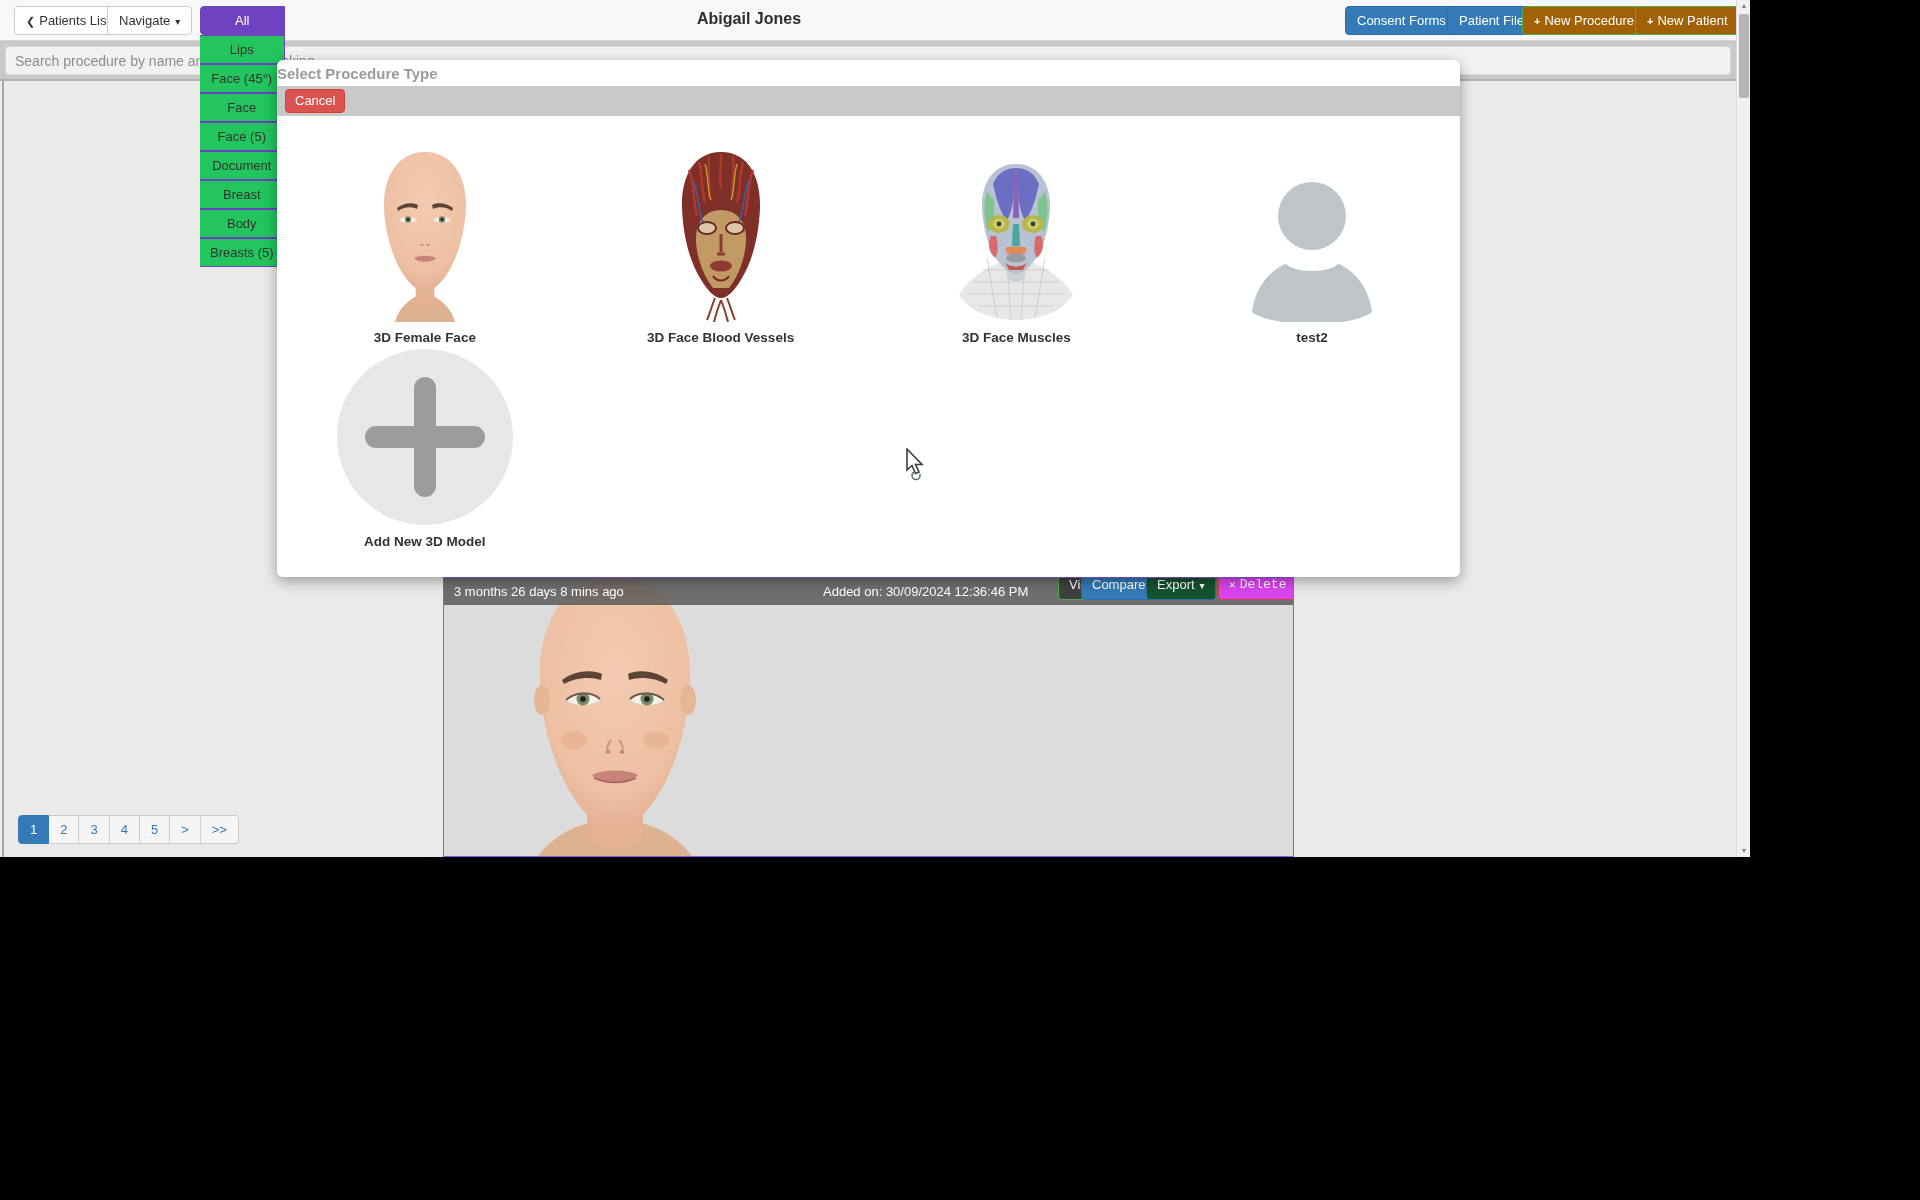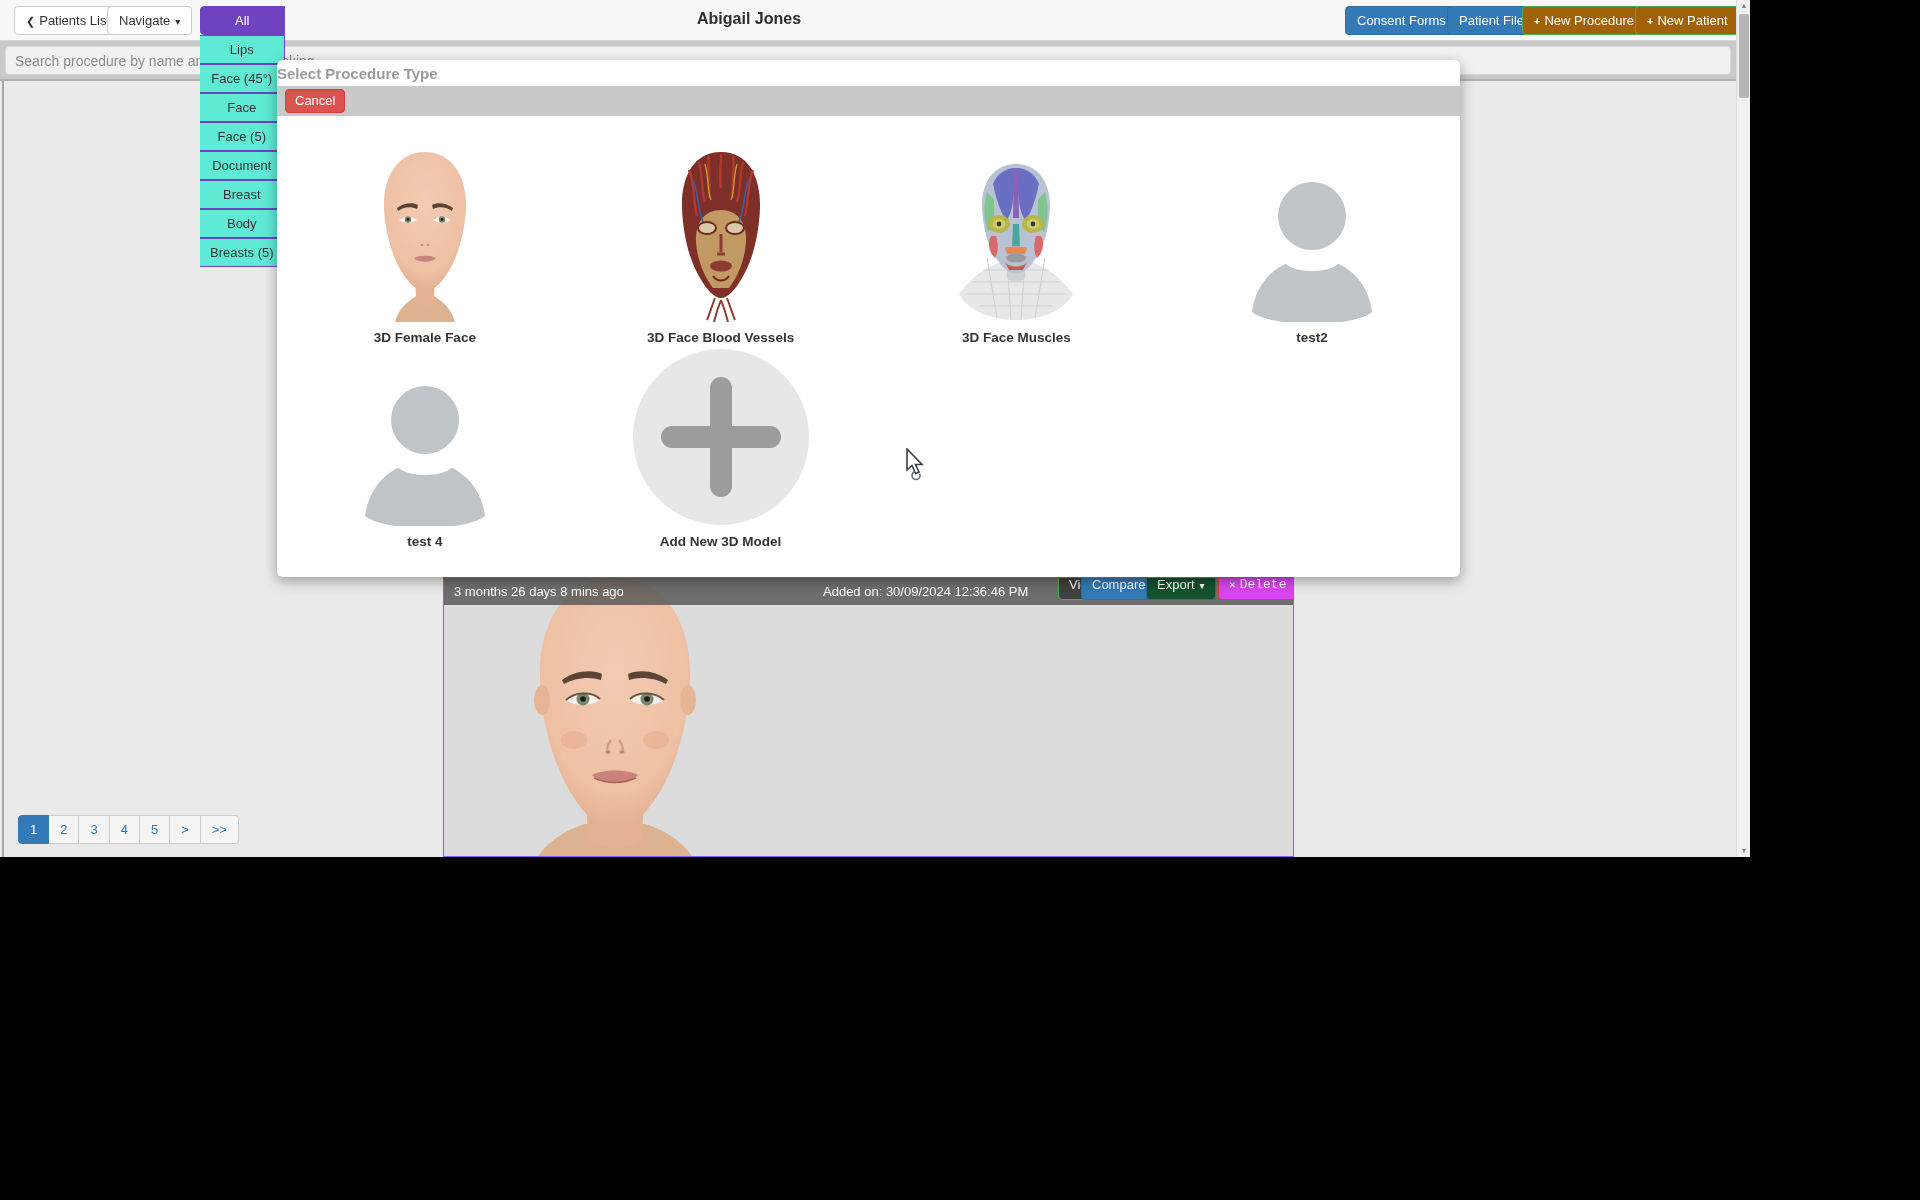--- a/index.html
+++ b/index.html
@@ -9,21 +9,21 @@
   
   .navbar { position:absolute; left:0; top:0; width:1736px; height:41px; background:#f8f8f8; border-bottom:1px solid #d5d5d5; z-index:3; }
   .btn { position:absolute; top:6px; height:29px; border-radius:4px; font-size:13px; line-height:27px; padding:0 11px; cursor:pointer; border:1px solid #ccc; background:#fff; color:#333; white-space:nowrap; }
   .btn .ic { font-size:11px; margin-right:4px; }
   .btn.blue  { background:#337ab7; border-color:#2e6da4; color:#fff; }
   .btn.green { background:#a16207; border-color:#4cae4c; color:#fff;text-align:center; }
   .btn.red   { background:#d9534f; border-color:#d43f3a; color:#fff; }
   .caret { font-size:10px; margin-left:5px; }
 
   .tabgroup { position:absolute; left:200px; top:6px; height:29px; display:flex;flex-direction:column; }
-  .tab { height:29px; font-size:13px; line-height:27px; padding:0 10px; background:#5eead4; color:#333; border:1px solid #6f42c1; border-left:none; cursor:pointer; white-space:nowrap; }
+  .tab { height:29px; font-size:13px; line-height:27px; padding:0 10px; background:#22c55e; color:#333; border:1px solid #6f42c1; border-left:none; cursor:pointer; white-space:nowrap; }
   .tab:first-child { border-left:1px solid #6f42c1; border-radius:4px 0 0 4px; }
   .tab:last-child { border-radius:0 4px 4px 0; }
   .tab.active { background:#6f42c1; color:#fff; }
 
   .patient-name { position:absolute; left:697px; top:10px; font-size:16px; font-weight:bold; color:#2d2d2d; }
 
   
   .search-row { position:absolute; left:0; top:41px; width:1736px; height:40px; background:#c9c9c9; border-bottom:2px solid #b2b2b2; z-index:2; }
   .search-row input { position:absolute; left:5px; top:5px; width:1726px; height:29px; background:#f1f1f1; border:1px solid #d8d8d8; border-radius:4px; padding:0 9px; font-size:14px; color:#555; font-family:"Liberation Sans", sans-serif; }
   .search-row input::placeholder { color:#8c8c8c; }
@@ -261,28 +261,20 @@
           <path d="M68,78 C36,78 12,100 8,132 C28,148 108,148 128,132 C124,100 100,78 68,78 Z" fill="#bfc4c9"></path>
           <path d="M40,82 C48,94 88,94 96,82 L96,70 L40,70 Z" fill="#ffffff"></path>
         </svg>
         <div class="item-label">test2</div>
       </div>
 
     </div>
 
     <div class="modal-row r2">
 
-      <div class="pitem">
-        <svg class="thumb" width="136" height="142" viewBox="0 0 136 142">
-          <circle cx="68" cy="36" r="34" fill="#bfc4c9"></circle>
-          <path d="M68,78 C36,78 12,100 8,132 C28,148 108,148 128,132 C124,100 100,78 68,78 Z" fill="#bfc4c9"></path>
-          <path d="M40,82 C48,94 88,94 96,82 L96,70 L40,70 Z" fill="#ffffff"></path>
-        </svg>
-        <div class="item-label">test 4</div>
-      </div>
 
       <div class="pitem">
         <svg class="thumb" width="178" height="178" viewBox="0 0 178 178">
           <circle cx="89" cy="89" r="88" fill="#e7e7e7"></circle>
           <rect x="29" y="78" width="120" height="22" rx="11" fill="#9c9c9c"></rect>
           <rect x="78" y="29" width="22" height="120" rx="11" fill="#9c9c9c"></rect>
         </svg>
         <div class="item-label">Add New 3D Model</div>
       </div>
 

